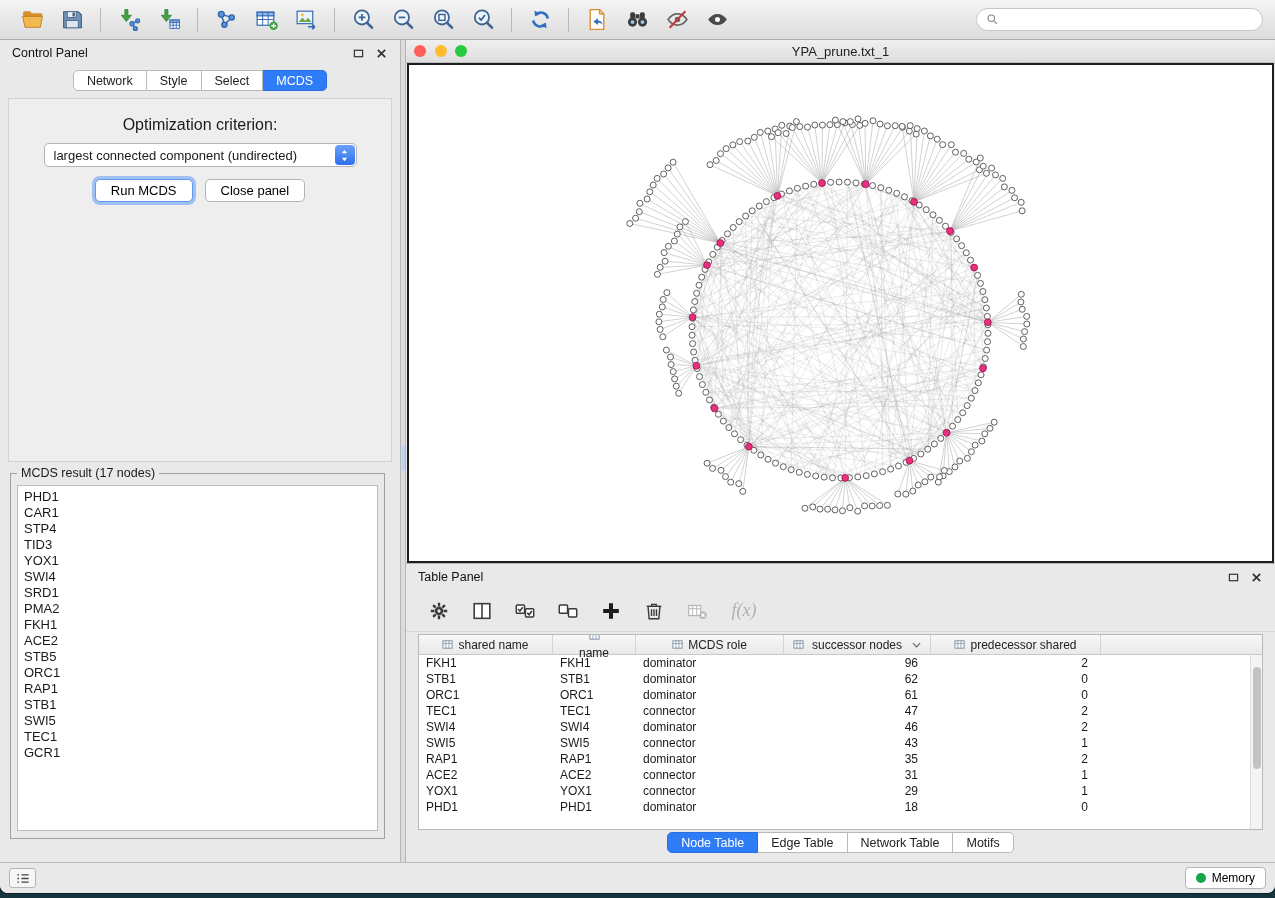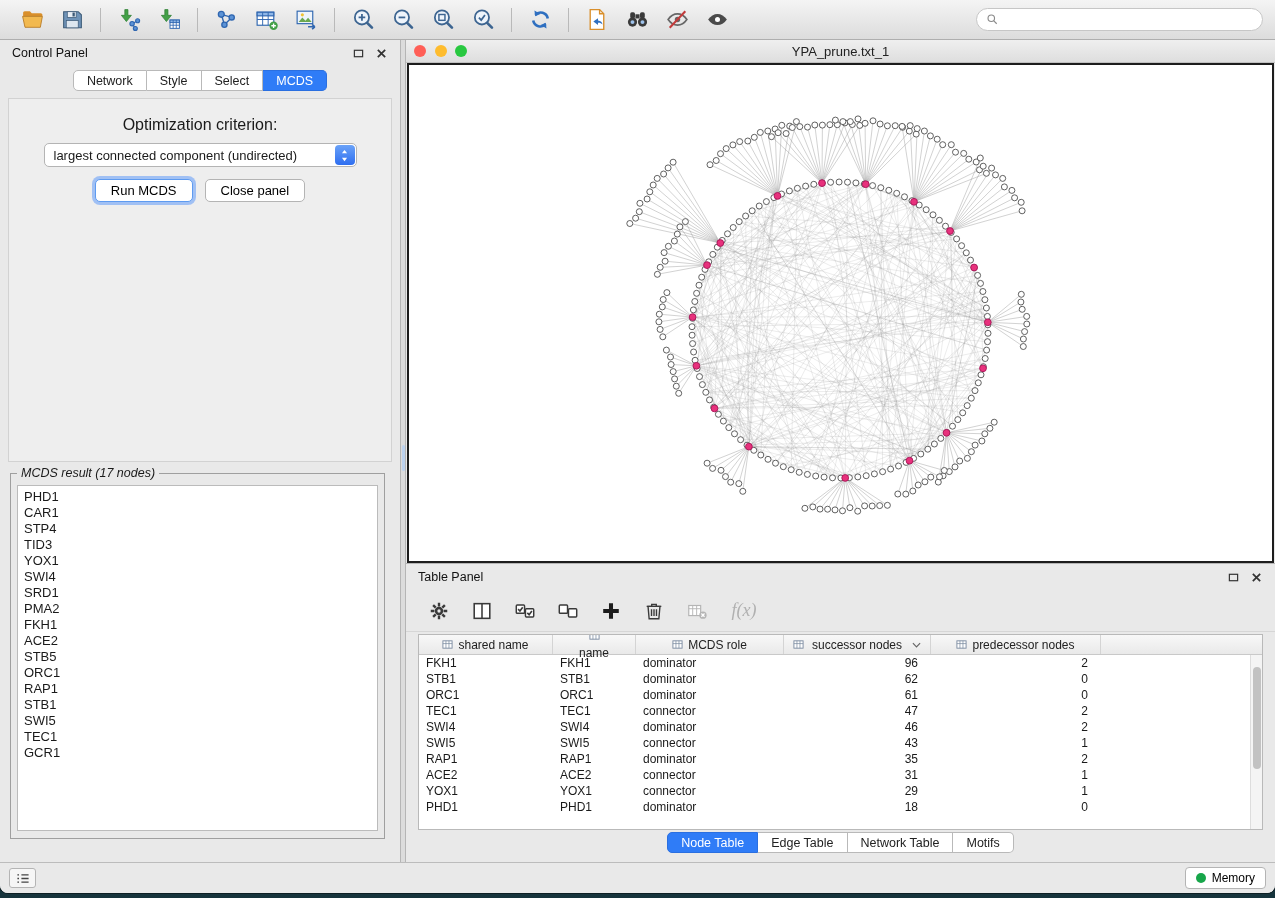--- a/index.html
+++ b/index.html
@@ -31,21 +31,21 @@
   .seg-btn.active{background:#2f7cf7;border-color:#2a6fe0;color:#fff;}
   .mcds-card{position:absolute;left:8px;right:8px;top:58px;height:364px;background:#eeeeee;border:1px solid #d2d2d2;}
   .opt-label{text-align:center;margin-top:17px;font-size:16px;}
   .dropdown{margin:9px auto 0;width:313px;height:24px;background:#fff;border:1px solid #b4b4b4;border-radius:5px;display:flex;align-items:center;font-size:13px;padding-left:9px;position:relative;cursor:pointer;}
   .dd-stepper{position:absolute;right:1px;top:1px;bottom:1px;width:20px;border-radius:4px;background:linear-gradient(#6aa2f8,#2e6ef0);display:flex;align-items:center;justify-content:center;}
   .dd-stepper svg{width:11px;height:15px;}
   .btn-row{display:flex;justify-content:center;gap:12px;margin-top:12px;}
   .btn{height:23px;padding:0 15px;background:#fff;border:1px solid #b4b4b4;border-radius:5px;font-size:13px;cursor:pointer;font-family:"Liberation Sans",sans-serif;}
   .btn.focused{box-shadow:0 0 0 3px rgba(97,155,249,.55);border-color:#5e9bf0;}
   .mcds-fieldset{position:absolute;left:10px;right:15px;top:426px;bottom:23px;border:1px solid #9f9f9f;padding:5px 6px 7px 6px;background:#e9e9e9;}
-  .mcds-fieldset legend{font-size:12.5px;padding:0 4px;font-style:italic;}
+  .mcds-fieldset legend{font-size:12.5px;padding:0 4px;}
   .mcds-list{width:100%;height:100%;background:#fff;border:1px solid #bbb;overflow-y:auto;font-size:13px;padding:3px 6px;line-height:16px;}
 
   
   .v-divider{position:absolute;left:401px;width:5px;top:40px;bottom:31px;background:#dcdcdc;border-right:1px solid #b5b5b5;}
   .v-divider .grip{position:absolute;left:1px;top:405px;width:3px;height:26px;background:#bcd2ee;border-radius:2px;}
 
   
   .network-panel{position:absolute;left:406px;right:0;top:40px;height:523px;background:#e9e9e9;}
   .net-titlebar{height:23px;position:relative;background:linear-gradient(#efefef,#dedede);border-bottom:1px solid #c0c0c0;display:flex;align-items:center;}
   .traffic{display:flex;gap:8.5px;padding-left:8px;z-index:2;}
@@ -1141,21 +1141,21 @@
             <span>successor nodes</span>
             <svg class="sort-ic" viewBox="0 0 10 6">
               <path d="M1 1l4 4 4-4" fill="none" stroke="#666" stroke-width="1.3"></path>
             </svg>
           </div>
           <div class="th" style="width: 170px;">
             <svg class="grid-ic" viewBox="0 0 12 12">
               <rect x="1" y="2" width="10" height="8" fill="#fff" stroke="#7a8aa0"></rect>
               <path d="M1 5h10M4.3 2v8M7.6 2v8" stroke="#7a8aa0" stroke-width=".8"></path>
             </svg>
-            <span>predecessor nodes</span>
+            <span>predecessor shared</span>
           </div>
           <div class="th" style="flex: 1 1 0%; border-right: none;"></div>
         </div>
       <div>
           <div class="tbl-row">
             <div class="td" style="width: 134px;">FKH1</div>
             <div class="td" style="width: 83px;">FKH1</div>
             <div class="td" style="width: 148px;">dominator</div>
             <div class="td num" style="width: 147px;">96</div>
             <div class="td num" style="width: 170px;">2</div>

